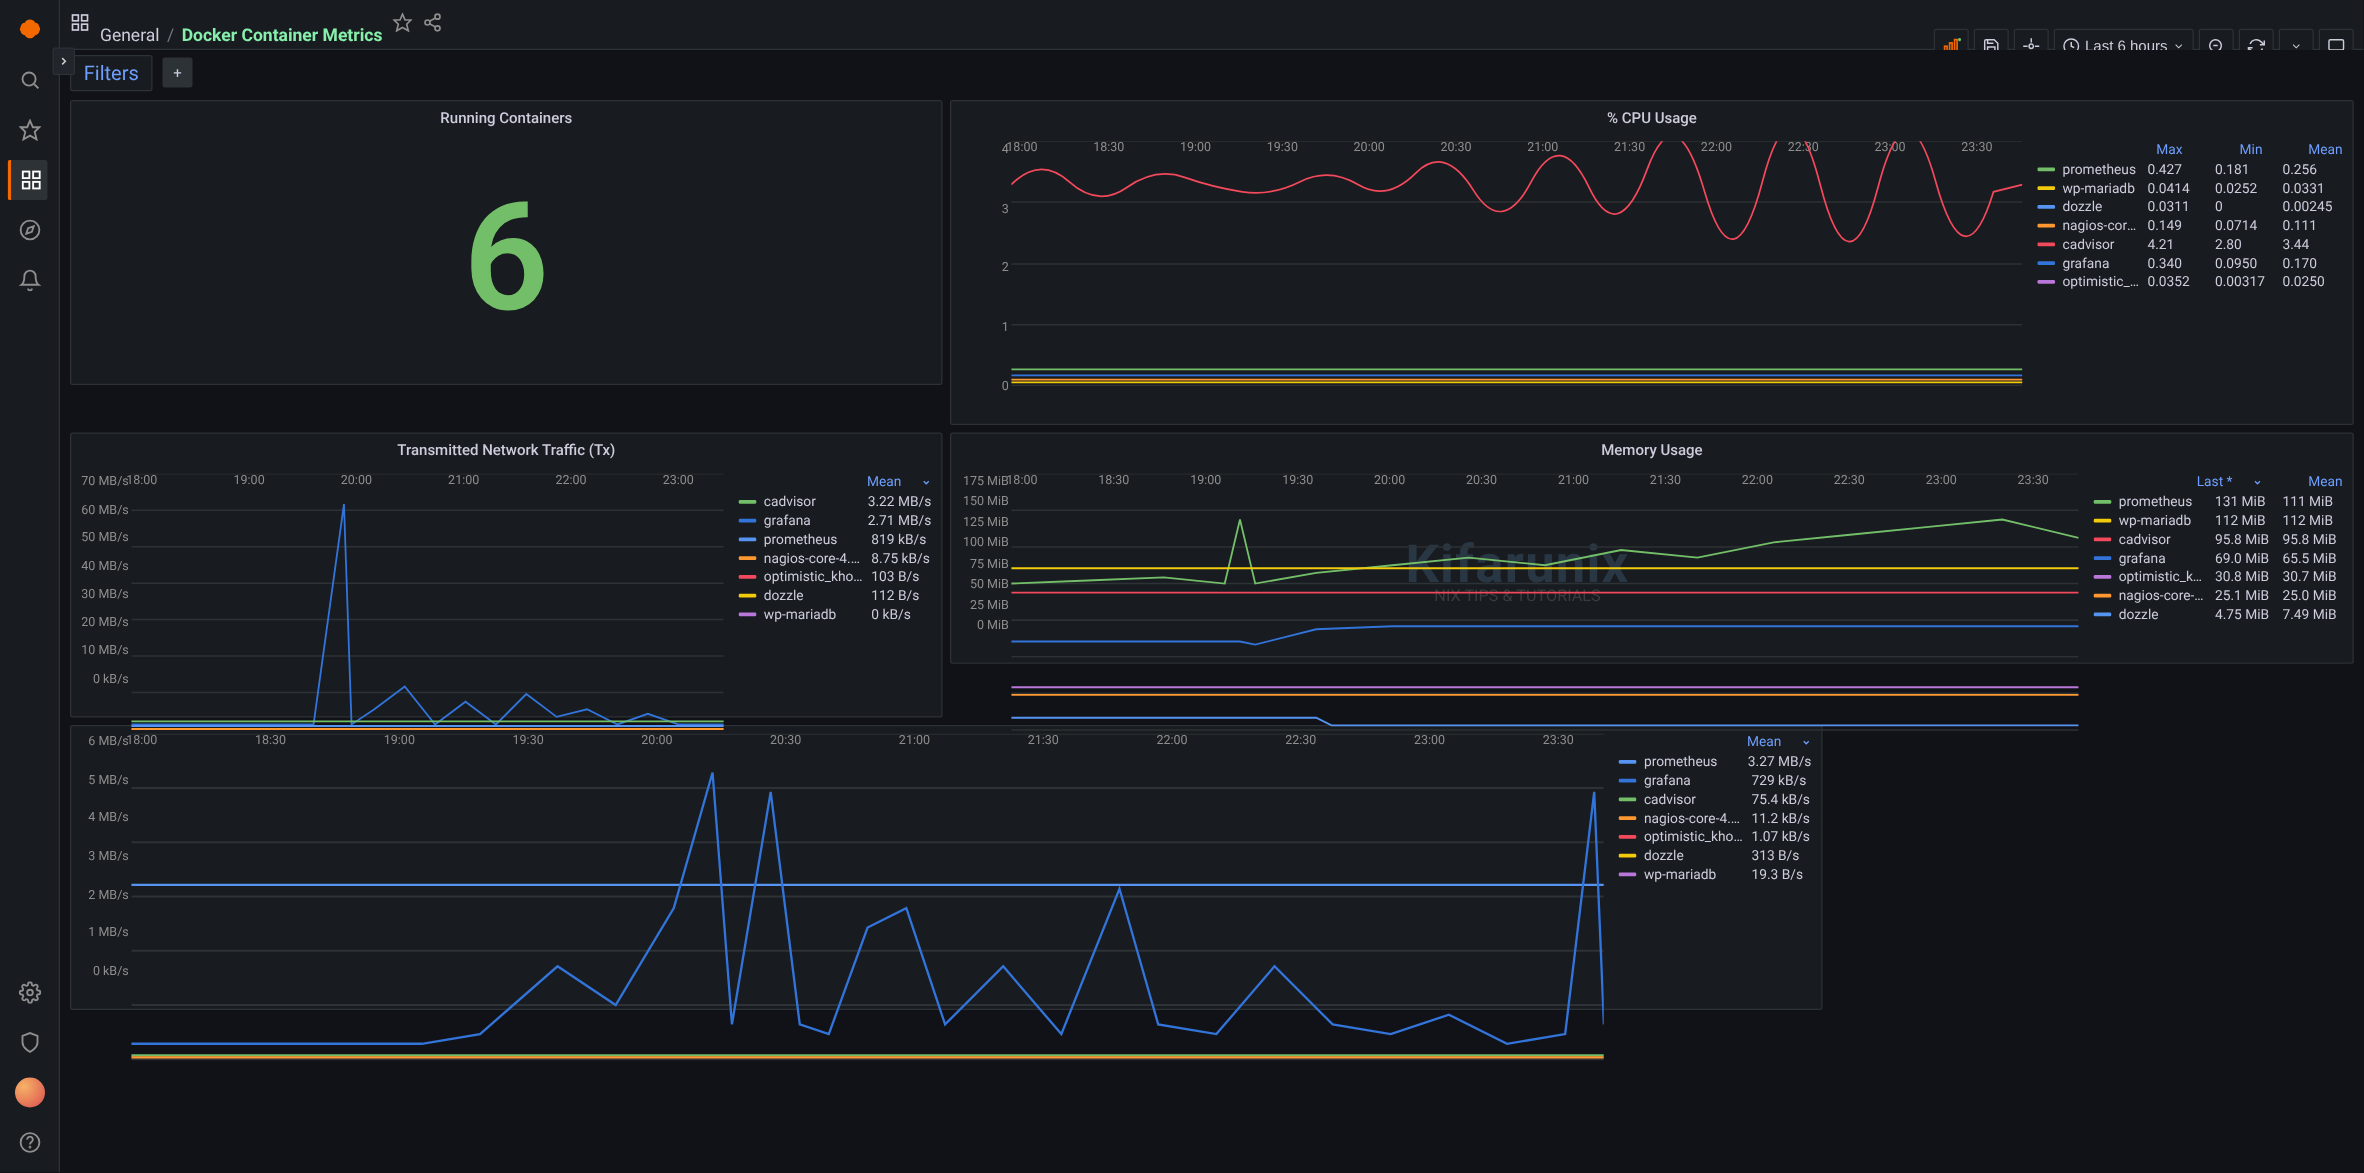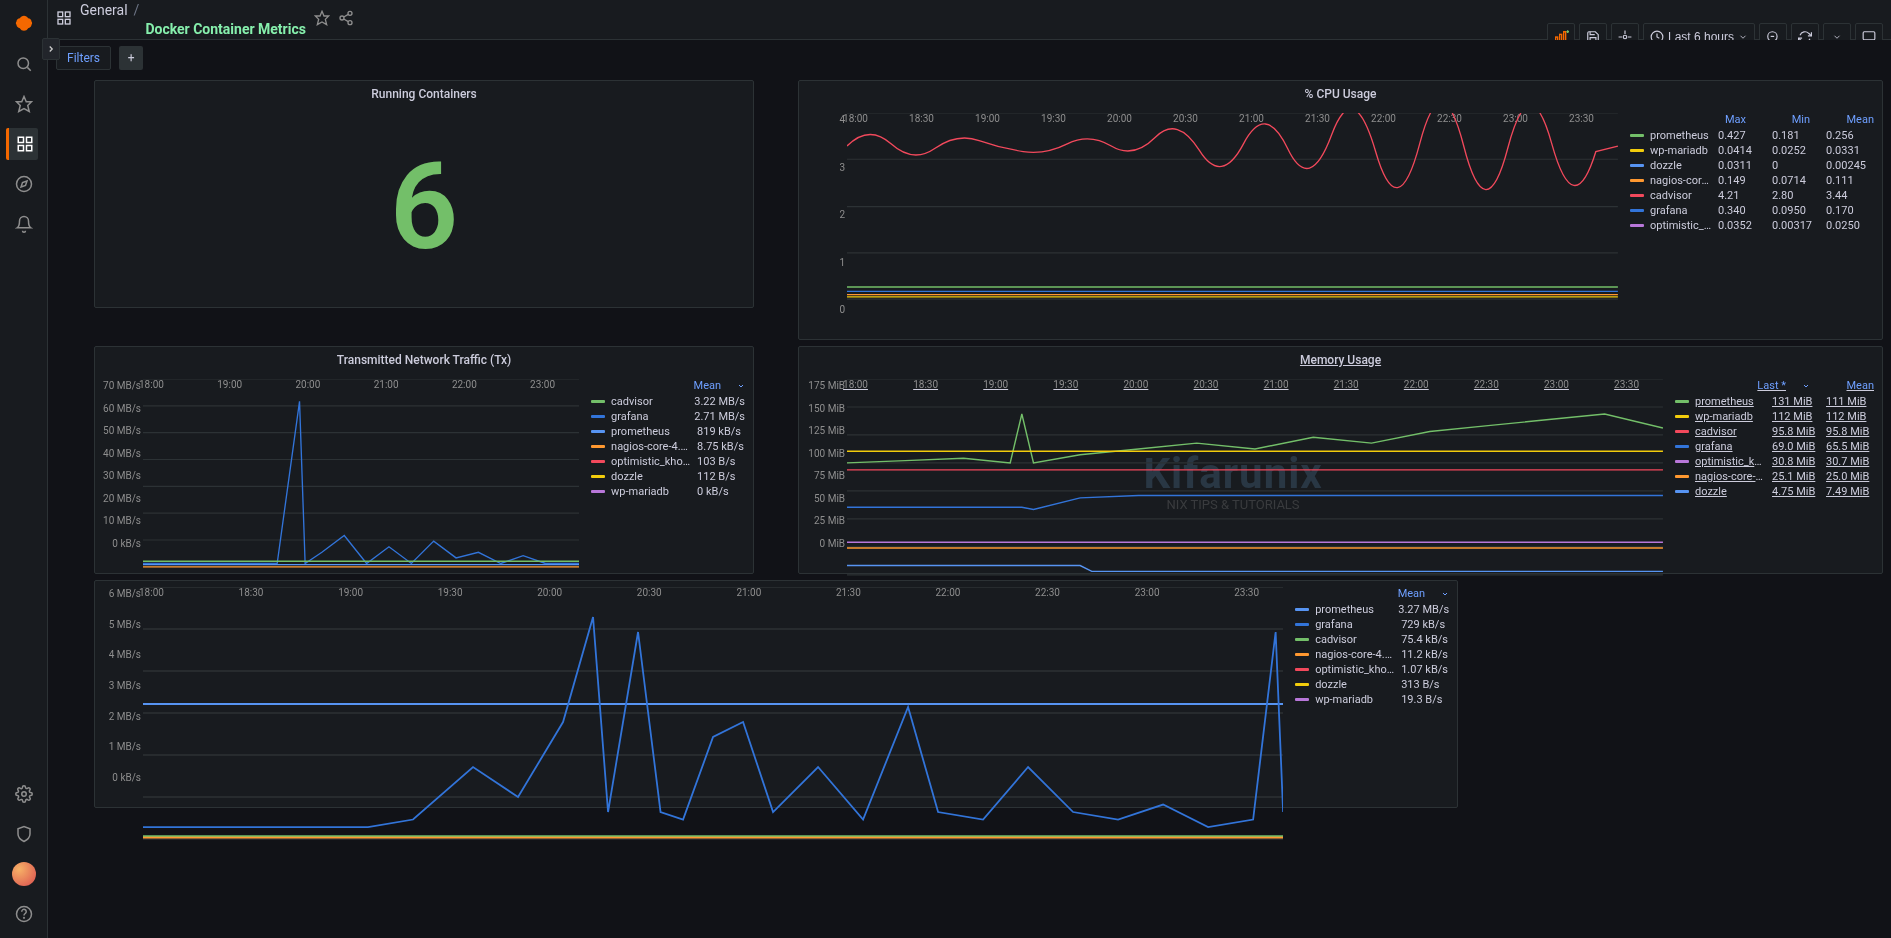--- a/index.html
+++ b/index.html
@@ -40,21 +40,21 @@
   height: 40px;
   background: #181b1f;
   border-bottom: 1px solid #2c3235;
   display: flex;
   align-items: center;
   padding: 0 8px;
   gap: 8px;
 }
 .topbar-left { display: flex; align-items: center; gap: 8px; flex: 1; }
 .topbar-right { display: flex; align-items: center; gap: 4px; }
-.breadcrumb { display: flex; align-items: flex-start; gap: 6px; font-size: 14px; }
+.breadcrumb { display: flex; align-items: flex-end; gap: 6px; font-size: 14px; }
 .breadcrumb .sep { color: #6e7687; }
 .breadcrumb .folder { color: #ccccdc; }
 .breadcrumb .title { color: #86efac; font-weight: 700; margin-top: 19px; }
 .topbar-btn {
   height: 28px;
   min-width: 28px;
   padding: 0 6px;
   background: #181b1f;
   border: 1px solid #2c3235;
   border-radius: 2px;
@@ -75,21 +75,21 @@
   align-items: center;
   padding: 0 8px;
   gap: 8px;
 }
 .filter-chip {
   background: #181b1f;
   border: 1px solid #2c3235;
   border-radius: 2px;
   padding: 4px 10px;
   color: #6e9fff;
-  font-size: 12px;
+  font-size: 16px;
   cursor: pointer;
 }
 .add-btn {
   width: 24px; height: 24px;
   background: #2c3235;
   border-radius: 2px;
   display: flex; align-items: center; justify-content: center;
   color: #ccccdc; cursor: pointer;
 }
 .row-header {
@@ -106,34 +106,33 @@
   display: grid;
   grid-template-columns: 1fr 1fr 0.6fr;
   gap: 6px;
 }
 .panel {
   background: #181b1f;
   border: 1px solid #2c3235;
   border-radius: 2px;
   display: flex;
   flex-direction: column;
-  margin-left: 38px;
 }
 .panel-title {
   text-align: center;
   padding: 6px 8px;
   font-size: 12px;
   color: #ccccdc;
   font-weight: 500;
 }
 .panel-body { flex: 1; display: flex; position: relative; min-height: 0; }
 .p1 { grid-column: 1 / 2; height: 228px; }
 .p2 { grid-column: 2 / 4; height: 260px; }
 .p3 { grid-column: 1 / 2; height: 228px; }
-.p4 { grid-column: 2 / 4; height: 228px; text-decoration: underline; }
+.p4 { grid-column: 2 / 4; height: 185px; }
 .p5 { grid-column: 1 / 3; height: 228px; }
 .big-number {
   font-size: 120px;
   font-weight: 600;
   color: #73bf69;
   display: flex;
   align-items: center;
   justify-content: center;
   width: 100%;
 }

